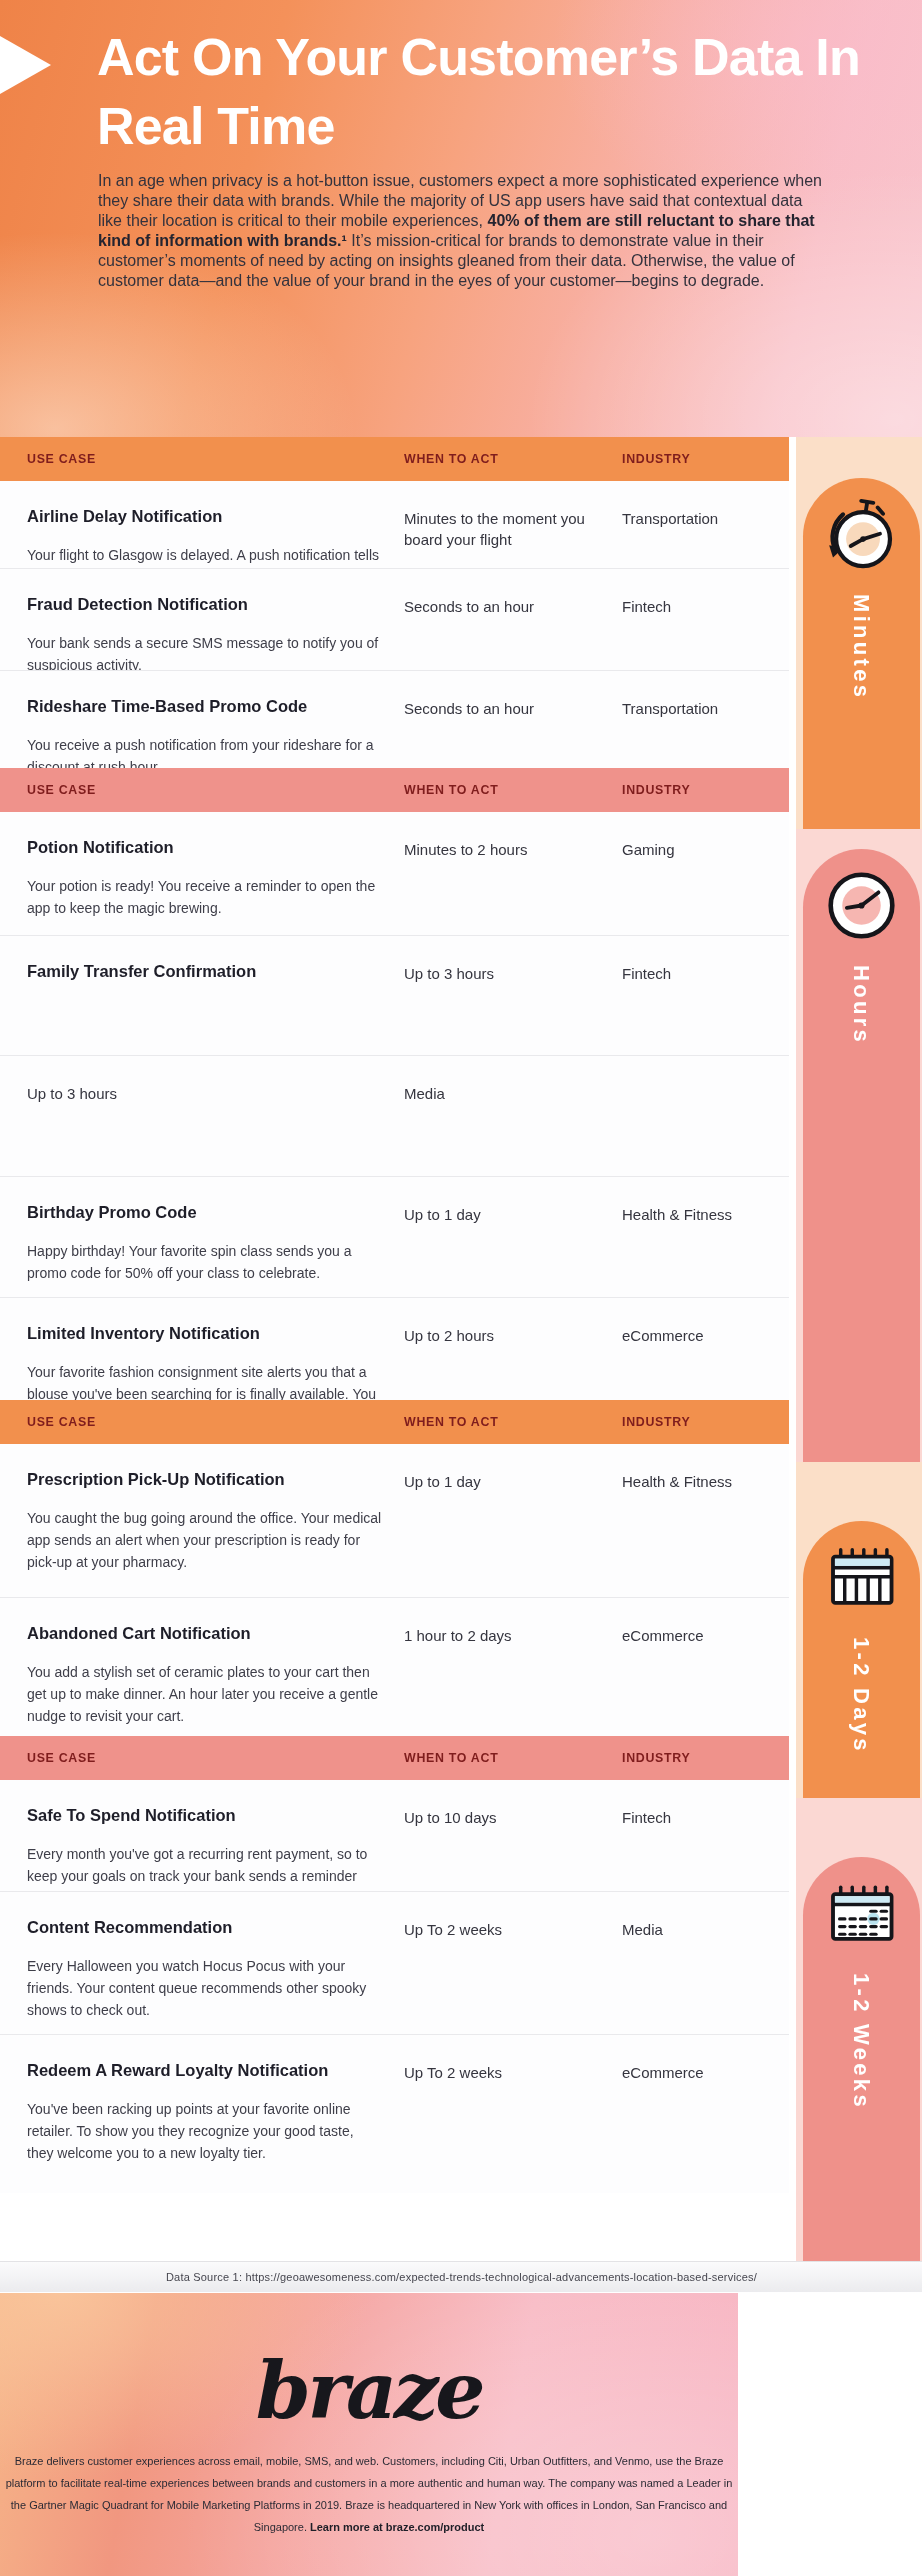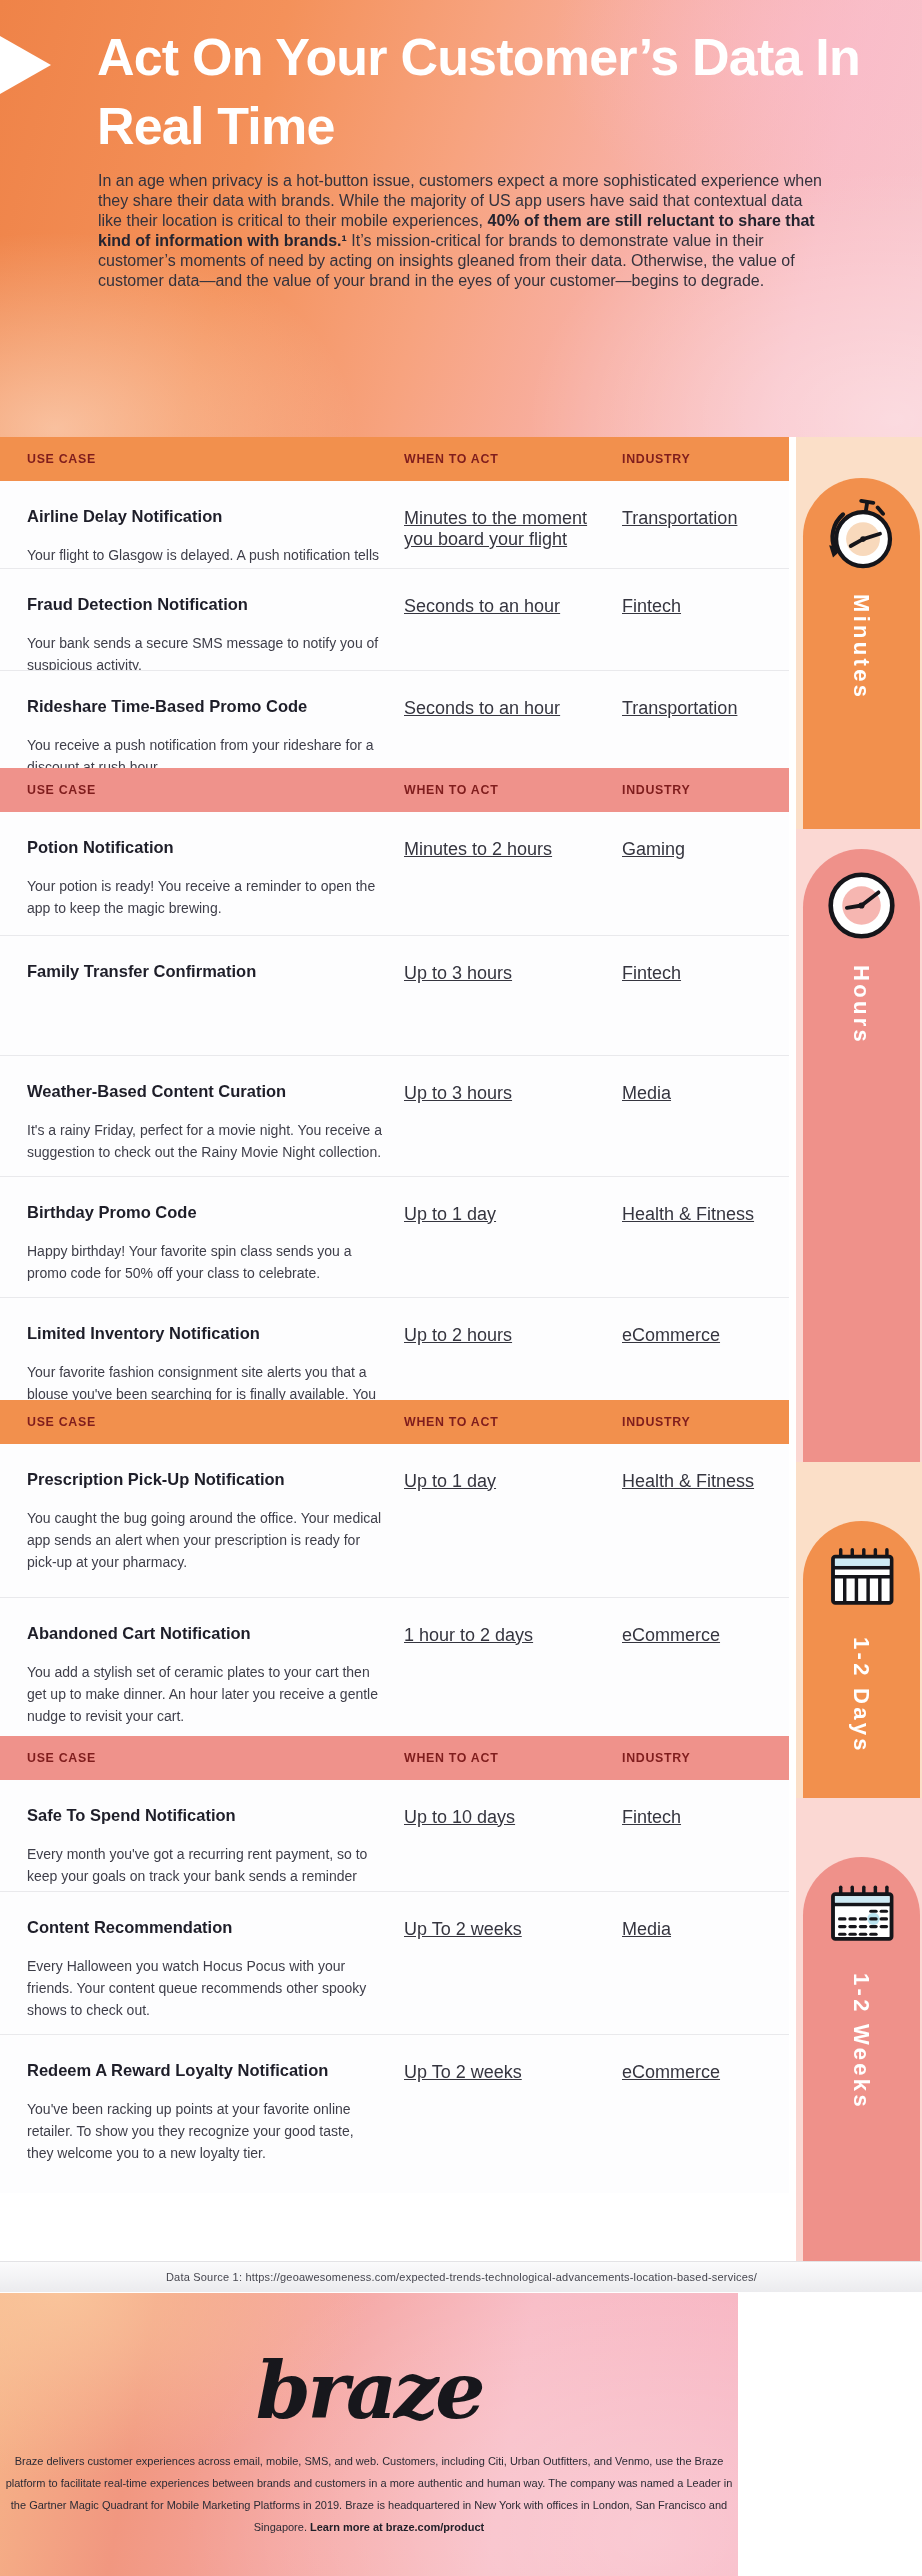--- a/index.html
+++ b/index.html
@@ -39,21 +39,21 @@
   .sec-minutes .sec-header, .sec-days .sec-header { background:#f2904d; }
   .sec-hours .sec-header, .sec-weeks .sec-header { background:#ef928b; }
   .rows { background:#fdfdfe; width:789px; }
   .row {
     display:grid; grid-template-columns:377px 218px auto; align-items:start;
     padding:25px 0 0 27px; border-bottom:0.8px solid #e9e9ec; overflow:hidden;
   }
   .row:last-child { border-bottom:none; }
   .row-title { color:#1e1e29; font-size:16.5px; font-weight:bold; line-height:21.4px; width:350px; }
   .row-desc  { color:#3e3e49; font-size:14px; line-height:22px; width:356px; margin-top:17px; }
-  .cell-when, .cell-industry { color:#35353f; font-size:18px; line-height:21.4px; padding-top:1.6px;text-decoration:underline; }
+  .cell-when, .cell-industry { color:#35353f; font-size:15px; line-height:21.4px; padding-top:1.6px; }
   .cell-when { width:194px; }
 
   
   .sec-minutes .row:nth-child(1){height:88px} .sec-minutes .row:nth-child(2){height:102px} .sec-minutes .row:nth-child(3){height:97px}
   .sec-hours .row:nth-child(1){height:124px} .sec-hours .row:nth-child(2){height:120px} .sec-hours .row:nth-child(3){height:121px}
   .sec-hours .row:nth-child(4){height:121px} .sec-hours .row:nth-child(5){height:102px}
   .sec-days .row:nth-child(1){height:154px} .sec-days .row:nth-child(2){height:138px}
   .sec-weeks .row:nth-child(1){height:112px} .sec-weeks .row:nth-child(2){height:143px} .sec-weeks .row:nth-child(3){height:158px}
 
   
@@ -172,24 +172,20 @@
           <div class="cell-industry">Gaming</div>
         </div>
         <div class="row">
           <div>
               <div class="row-title">Family Transfer Confirmation</div>
             </div>
           <div class="cell-when">Up to 3 hours</div>
           <div class="cell-industry">Fintech</div>
         </div>
         <div class="row">
-          <div>
-              <div class="row-title">Weather-Based Content Curation</div>
-              <div class="row-desc">It's a rainy Friday, perfect for a movie night. You receive a suggestion to check out the Rainy Movie Night collection.</div>
-            </div>
           <div class="cell-when">Up to 3 hours</div>
           <div class="cell-industry">Media</div>
         </div>
         <div class="row">
           <div>
               <div class="row-title">Birthday Promo Code</div>
               <div class="row-desc">Happy birthday! Your favorite spin class sends you a promo code for 50% off your class to celebrate.</div>
             </div>
           <div class="cell-when">Up to 1 day</div>
           <div class="cell-industry">Health &amp; Fitness</div>

